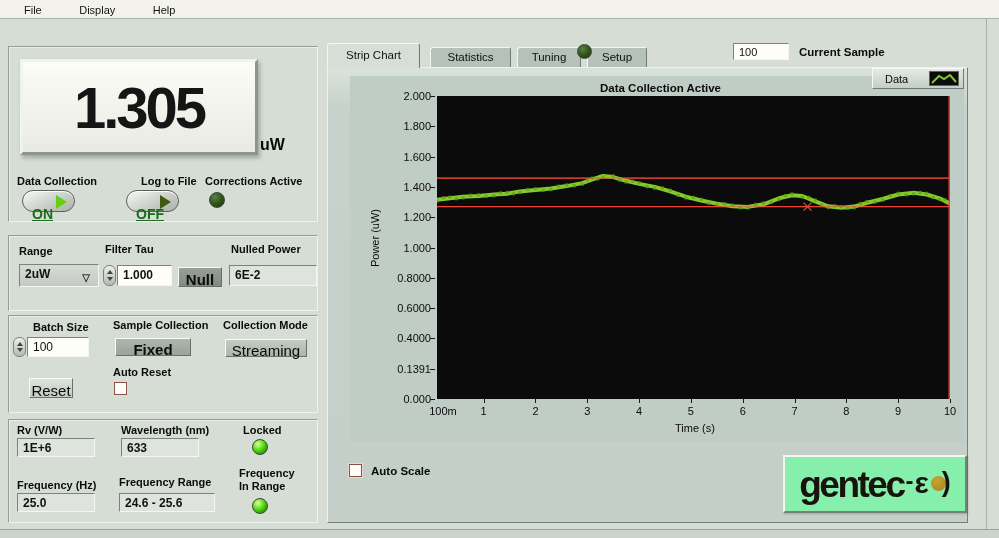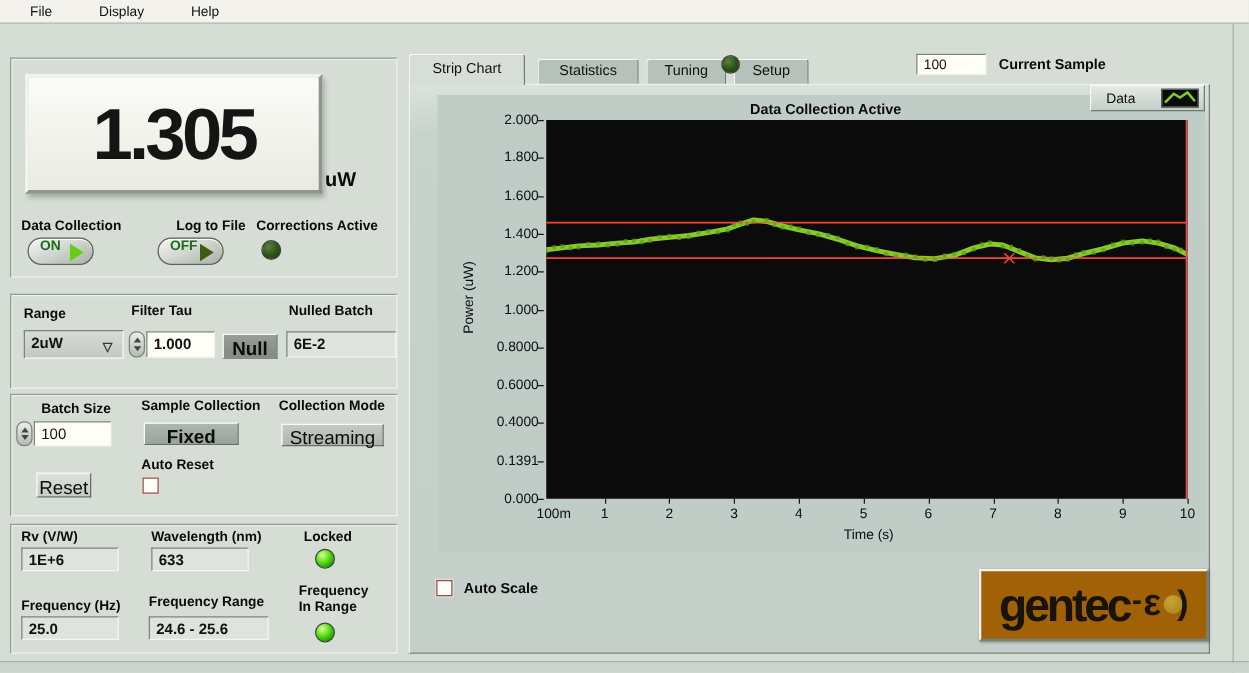--- a/index.html
+++ b/index.html
@@ -15,21 +15,21 @@
   .menubar .mitem{display:inline-block;font-size:11px;color:#121212;padding:3px 9px 0 24px;cursor:default;}
   .lbl{position:absolute;font-size:11px;font-weight:bold;color:#0b0b0b;white-space:nowrap;}
   .panel{position:absolute;border:1px solid;border-color:#929e94 #eef2ed #eef2ed #929e94;box-shadow:1px 1px 0 #e9eee8 inset;}
   .field{position:absolute;background:#dee3dd;border:1px solid;border-color:#79857b #f3f6f2 #f3f6f2 #79857b;font-size:12px;font-weight:bold;color:#111;padding:2px 5px 0 5px;}
   .input{position:absolute;background:#fefdf6;border:1px solid;border-color:#79857b #f3f6f2 #f3f6f2 #79857b;font-size:12px;font-weight:bold;color:#111;padding:2px 5px 0 5px;}
   .btn{position:absolute;border:1px solid;border-color:#f8faf7 #67716a #67716a #f8faf7;background:linear-gradient(#dde2dc,#b7beb6);font-size:15px;font-weight:bold;color:#0b0b0b;text-align:center;cursor:pointer;}
   .led{position:absolute;border-radius:50%;border:1px solid #3c463e;}
   .led.on{background:radial-gradient(circle at 35% 30%, #dcff96, #55da10 45%, #209a06 78%, #156b03);}
   .led.off{background:radial-gradient(circle at 35% 30%, #5f7d48, #2d5515 52%, #1b380b);}
   .toggle{position:absolute;width:53px;height:22px;border-radius:11px;border:1px solid #59635b;background:linear-gradient(155deg,#f6f8f4,#a9b0a7);box-shadow:inset 0 1px 0 #ffffff;cursor:pointer;}
-  .toggle .tlabel{position:absolute;left:9px;top:0;font-size:11px;font-weight:bold;color:#1c6a1c;}
+  .toggle .tlabel{position:absolute;left:9px;top:15px;font-size:14px;font-weight:bold;color:#1c6a1c;text-decoration:underline;}
   .toggle .arrow{position:absolute;right:7px;top:4px;width:0;height:0;border-top:7px solid transparent;border-bottom:7px solid transparent;border-left:11px solid #62ce14;}
   .toggle .arrow.dim{border-left-color:#3f5c12;}
   .spin{position:absolute;width:13px;height:21px;background:linear-gradient(#eceeea,#b4bab2);border:1px solid #79857b;border-radius:6px;}
   .spin i{position:absolute;left:3px;width:0;height:0;border-left:3px solid transparent;border-right:3px solid transparent;}
   .spin i.up{top:4px;border-bottom:4px solid #444;}
   .spin i.dn{bottom:4px;border-top:4px solid #444;}
   .checkbox{position:absolute;width:13px;height:13px;background:#fffdf8;border:1px solid #8a5148;box-shadow:0 0 0 1px #e8d8d2;}
   
   .screen{position:absolute;left:11px;top:12px;width:238px;height:96px;border:3px solid;border-color:#f1f3ee #8d958d #8d958d #f1f3ee;background:linear-gradient(#fcfcf8,#e9eae1);box-shadow:2px 3px 4px rgba(40,50,40,.3);}
   .bigval{width:100%;height:100%;font-size:58px;font-weight:bold;letter-spacing:-3px;color:#151515;text-align:center;line-height:92px;}
@@ -43,21 +43,21 @@
   .ylab{position:absolute;width:52px;text-align:right;font-size:11px;color:#0b0b0b;z-index:4;}
   .xlab{position:absolute;font-size:11px;color:#0b0b0b;z-index:4;transform:translateX(-50%);}
   .ytick{position:absolute;width:5px;height:1px;background:#1a1a1a;z-index:4;}
   .xtick{position:absolute;width:1px;height:4px;background:#1a1a1a;z-index:4;}
   .axis-title-y{position:absolute;left:340px;top:232px;width:70px;text-align:center;font-size:11px;color:#0b0b0b;transform:rotate(-90deg);transform-origin:center;z-index:4;}
   .axis-title-x{position:absolute;top:422px;left:630px;width:130px;text-align:center;font-size:11px;color:#0b0b0b;z-index:4;}
   .legend{position:absolute;left:872px;top:68px;width:92px;height:21px;background:linear-gradient(#e4eae3,#c2cec7);border:1px solid;border-color:#f6f9f5 #6f7a72 #6f7a72 #f6f9f5;z-index:5;}
   .legend .ltext{position:absolute;left:12px;top:4px;font-size:11px;color:#0b0b0b;}
   .legend .licon{position:absolute;right:4px;top:2px;width:30px;height:15px;background:#0b0b0b;border:1px solid #5b655d;}
   
-  .logo{position:absolute;left:783px;top:455px;width:184px;height:58px;background:#a16207;border:2px solid;border-color:#f2f5f1 #76817a #76817a #f2f5f1;box-shadow:1px 1px 2px rgba(0,0,0,.2);z-index:5;display:flex;align-items:center;justify-content:center;}
+  .logo{position:absolute;left:783px;top:455px;width:184px;height:58px;background:#86efac;border:2px solid;border-color:#f2f5f1 #76817a #76817a #f2f5f1;box-shadow:1px 1px 2px rgba(0,0,0,.2);z-index:5;display:flex;align-items:center;justify-content:center;}
   .logo .word{font-size:37px;font-weight:bold;letter-spacing:-2.5px;color:#19130e;line-height:1;}
   .logo .hy{font-size:24px;font-weight:bold;color:#19130e;margin:0 1px 6px 2px;}
   .logo .eps{font-size:30px;font-weight:bold;color:#19130e;margin-bottom:2px;}
   .logo .dot{width:15px;height:15px;border-radius:50%;background:radial-gradient(circle at 38% 32%, #c7a432, #a3841c);margin:0 0 2px 2px;}
   .logo .arc{font-size:27px;font-weight:bold;color:#19130e;margin:0 0 4px -4px;}
   .dd-tri{position:absolute;right:8px;top:7px;font-size:10px;color:#333;}
   .edge-right{position:absolute;left:986px;top:19px;width:1px;height:519px;background:#a6b0a7;}
   .edge-bottom{position:absolute;left:0;top:529px;width:999px;height:1px;background:#9aa49c;}
   .bottom-band{position:absolute;left:0;top:530px;width:999px;height:8px;background:#ccd3cc;}
 </style>
@@ -87,21 +87,21 @@
   <div class="toggle" style="left:117px;top:143px;">
     <span class="tlabel">OFF</span>
     <span class="arrow dim"></span>
   </div>
   <div class="led off" style="left:200px;top:145px;width:16px;height:16px;"></div>
 </div>
 
 <div class="panel" style="left:8px;top:235px;width:310px;height:76px;">
   <div class="lbl" style="left:10px;top:9px;">Range</div>
   <div class="lbl" style="left:96px;top:7px;">Filter Tau</div>
-  <div class="lbl" style="left:222px;top:7px;">Nulled Batch</div>
+  <div class="lbl" style="left:222px;top:7px;">Nulled Power</div>
 
   <div class="field" style="left:10px;top:28px;width:80px;height:23px;background:linear-gradient(#d6dcd5,#c3cac2);">
     <span>2uW</span>
     <span class="dd-tri">▽</span>
   </div>
   <div class="spin" style="left:94px;top:29px;">
       <i class="up"></i>
       <i class="dn"></i>
     </div>
   <div class="input" style="left:108px;top:29px;width:55px;height:21px;">1.000</div>

